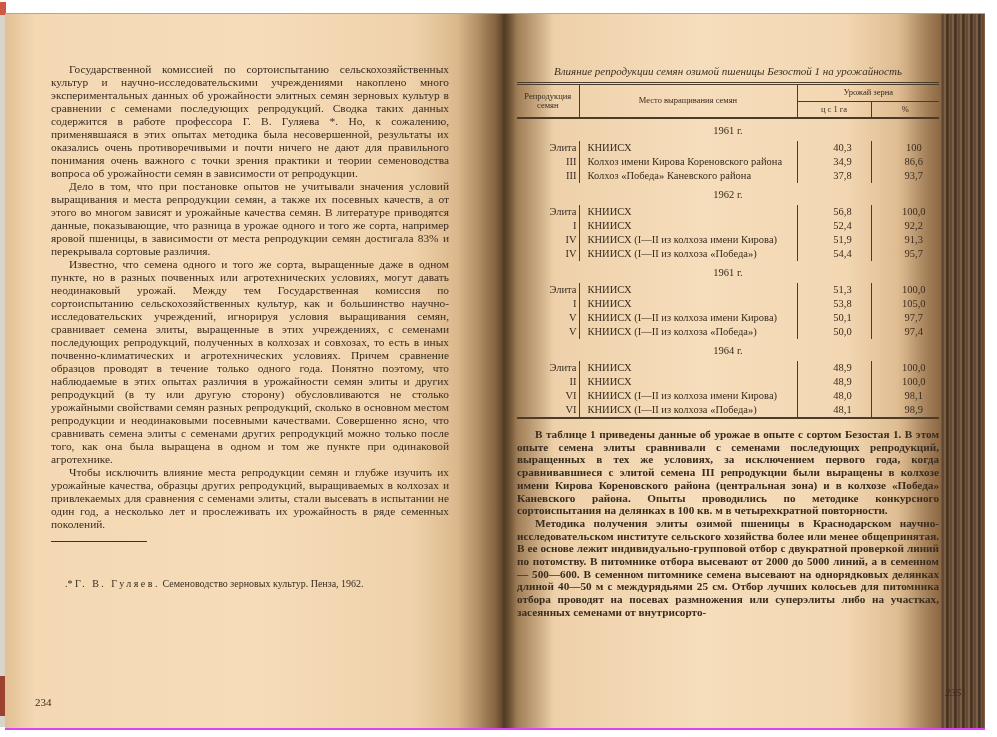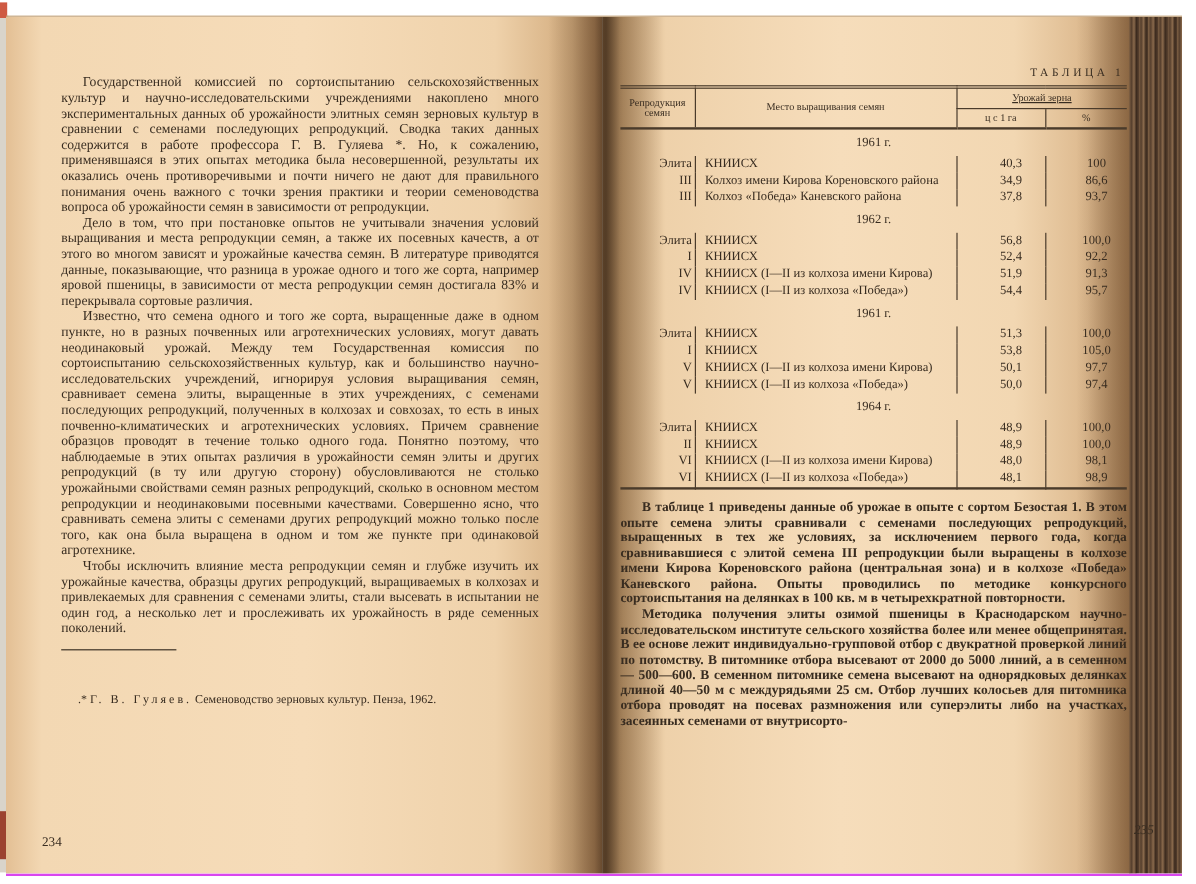--- a/index.html
+++ b/index.html
@@ -51,21 +51,21 @@
     border-top:3px double #4a3b2b;border-bottom:2px solid #4a3b2b;
     font-size:10.5px;color:#382c20;
   }
   col.c1{width:62px;} col.c2{width:218px;} col.c3{width:74px;} col.c4{width:68px;}
   table.data th{
     font-weight:normal;font-size:8.5px;line-height:9.5px;text-align:center;
     vertical-align:middle;padding:3px 2px;
   }
   table.data thead tr:last-child th, table.data thead th[rowspan]{border-bottom:2px solid #4a3b2b;}
   th.h-place,th.h-yield,th.h-cha,th.h-pct{border-left:1px solid #4a3b2b;}
-  th.h-yield{border-bottom:1px solid #4a3b2b !important;text-decoration:underline;}
+  th.h-yield{border-bottom:1px solid #4a3b2b !important;}
   th.h-yield{padding:4px 2px;}
   th[rowspan]{border-bottom:2px solid #4a3b2b;}
   td.year{ text-align:center;padding:6px 0 5px 0;font-size:10.5px;}
   td.c-repro{text-align:right;padding:0 2px;line-height:12px;}
   td.c-place{border-left:1px solid #4a3b2b;padding:0 4px 0 8px;line-height:12px;text-align:left;}
   td.c-val{border-left:1px solid #4a3b2b;text-align:center;line-height:12px;vertical-align:bottom;padding-left:18px;}
   .rightcol .para{font-size:11.2px;line-height:12.7px;text-align:justify;margin:0;text-indent:18px;color:#382c20;font-weight:bold;}
   .rightcol .paras{margin-top:9px;}
 </style>
 </head>
@@ -90,21 +90,21 @@
     <div class="footnote-rule"></div>
     <div class="footnote">
       <span>.*</span>
       <span class="spaced">Г. В. Гуляев.</span>
       <span>Семеноводство зерновых культур. Пенза, 1962.</span>
     </div>
   </div>
   <div class="pagenum pagenum-left">234</div>
 
   <div class="rightcol">
-    <div class="tbl-label">ТАБЛИЦА 1</div>
+    <div class="tbl-title">Влияние репродукции семян озимой пшеницы Безостой 1 на урожайность</div>
 
     <table class="data">
       <colgroup>
           <col class="c1">
           <col class="c2">
           <col class="c3">
           <col class="c4">
         </colgroup>
       <thead>
         <tr>

